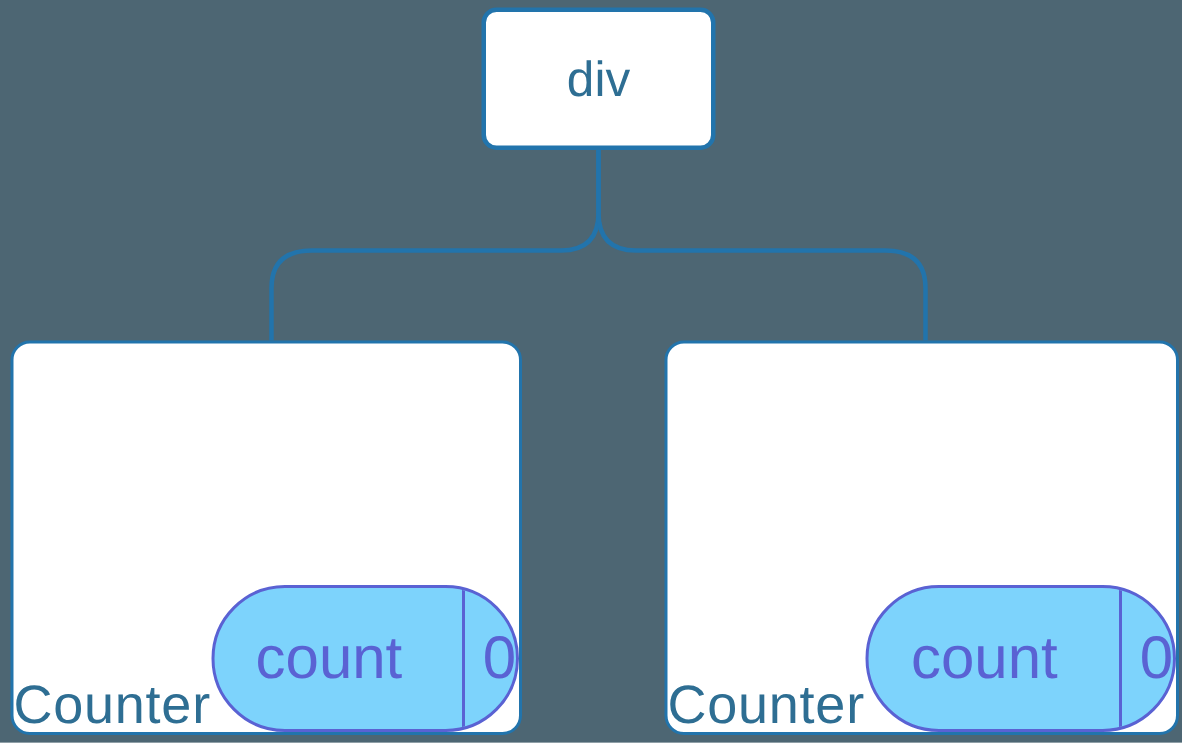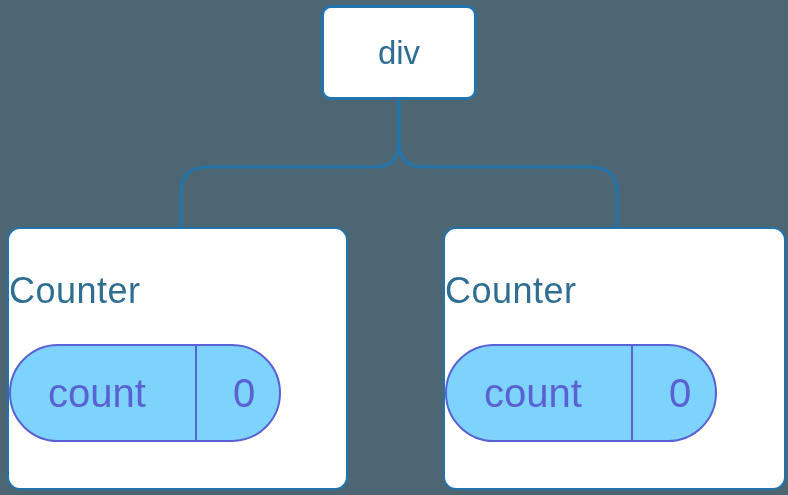--- a/index.html
+++ b/index.html
@@ -55,22 +55,22 @@
   .card {
     position: absolute;
     top: 227px;
     width: 341px;
     height: 263px;
     box-sizing: border-box;
     background: #ffffff;
     border: 2.5px solid var(--connector, #2274AC);
     border-radius: 13px;
     display: flex;
-    flex-direction: column;
-    align-items: flex-start;
+    flex-direction: row;
+    align-items: flex-end;
   }
   .card.left  { left: 7px; }
   .card.right { left: 443px; width: 343px; }
 
   .card-title {
     margin-top: 44px;
     color: var(--nodeText, #2E6E93);
     font-size: 36px;
     font-weight: 500;
     letter-spacing: 0.5px;

